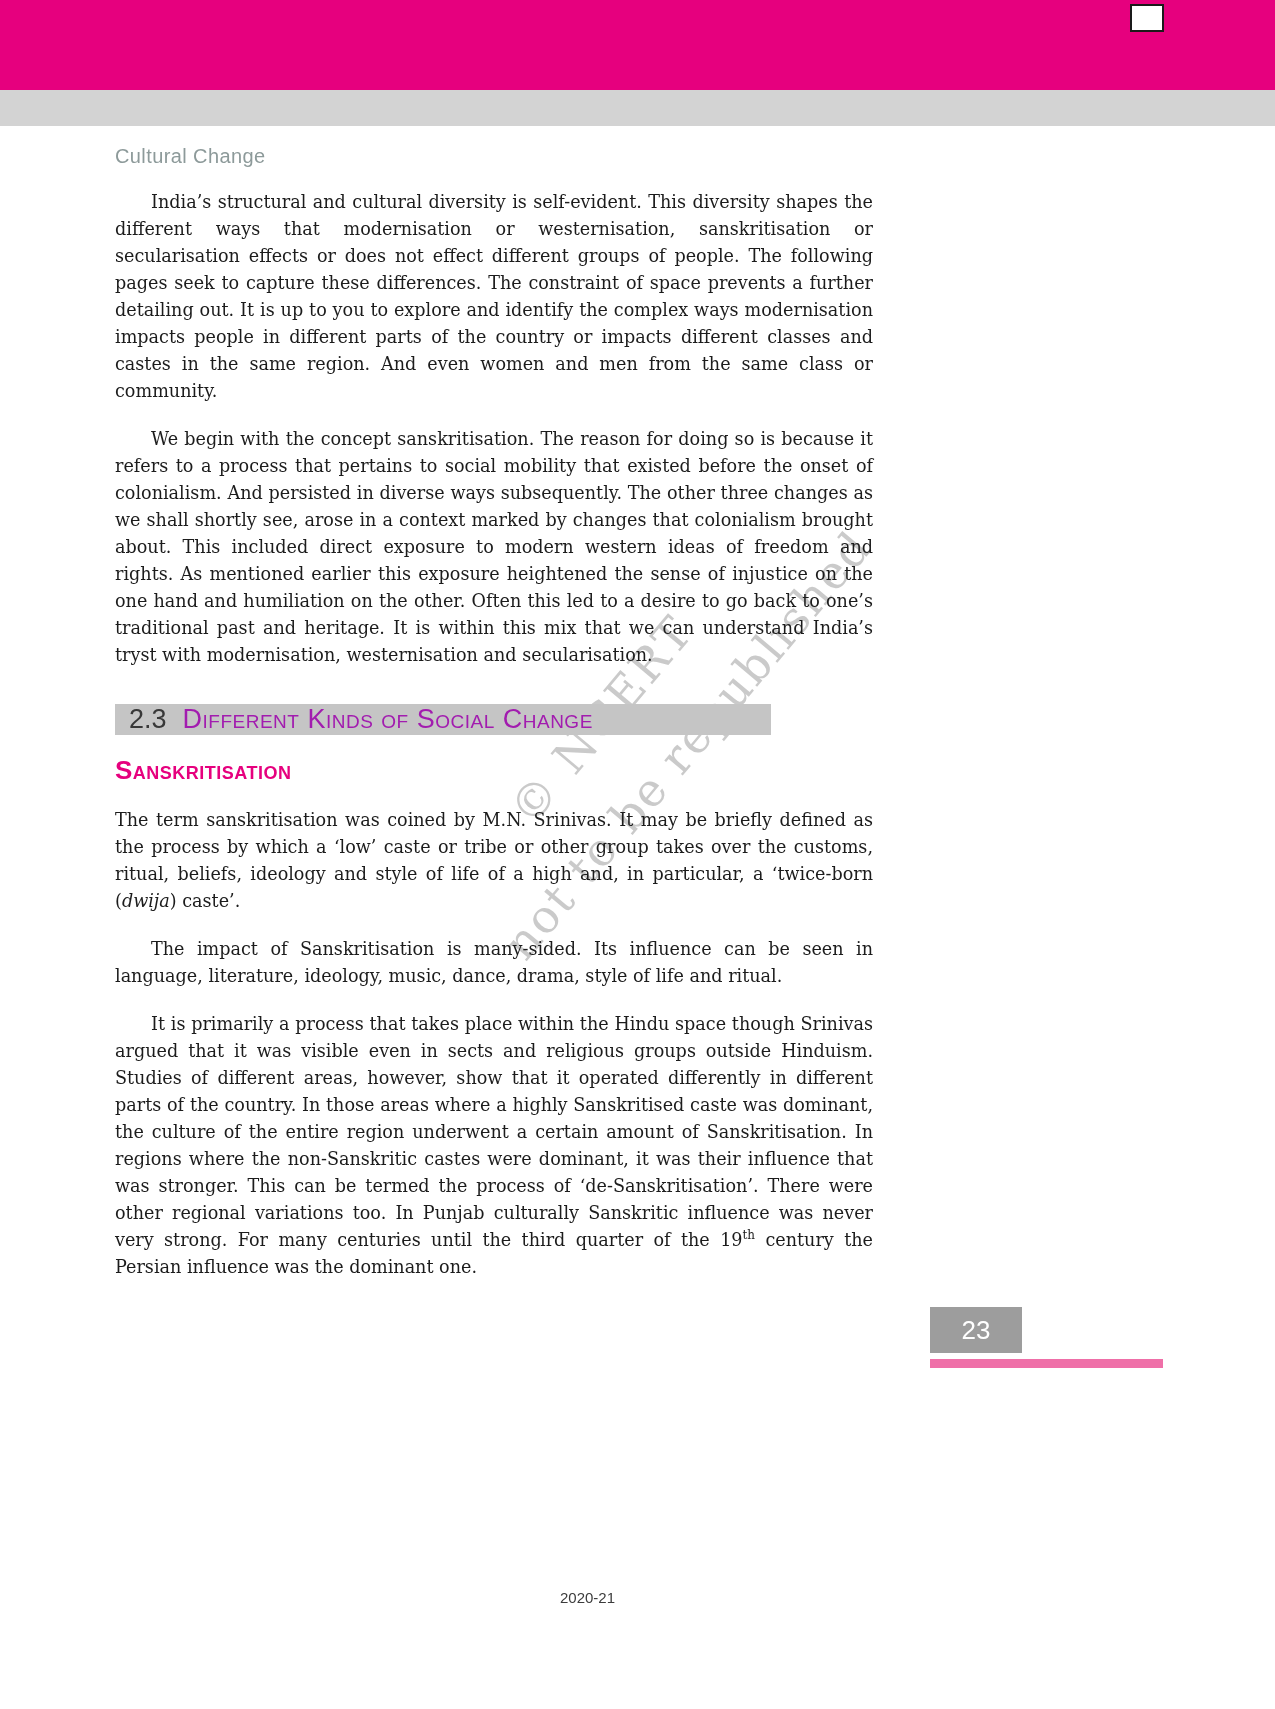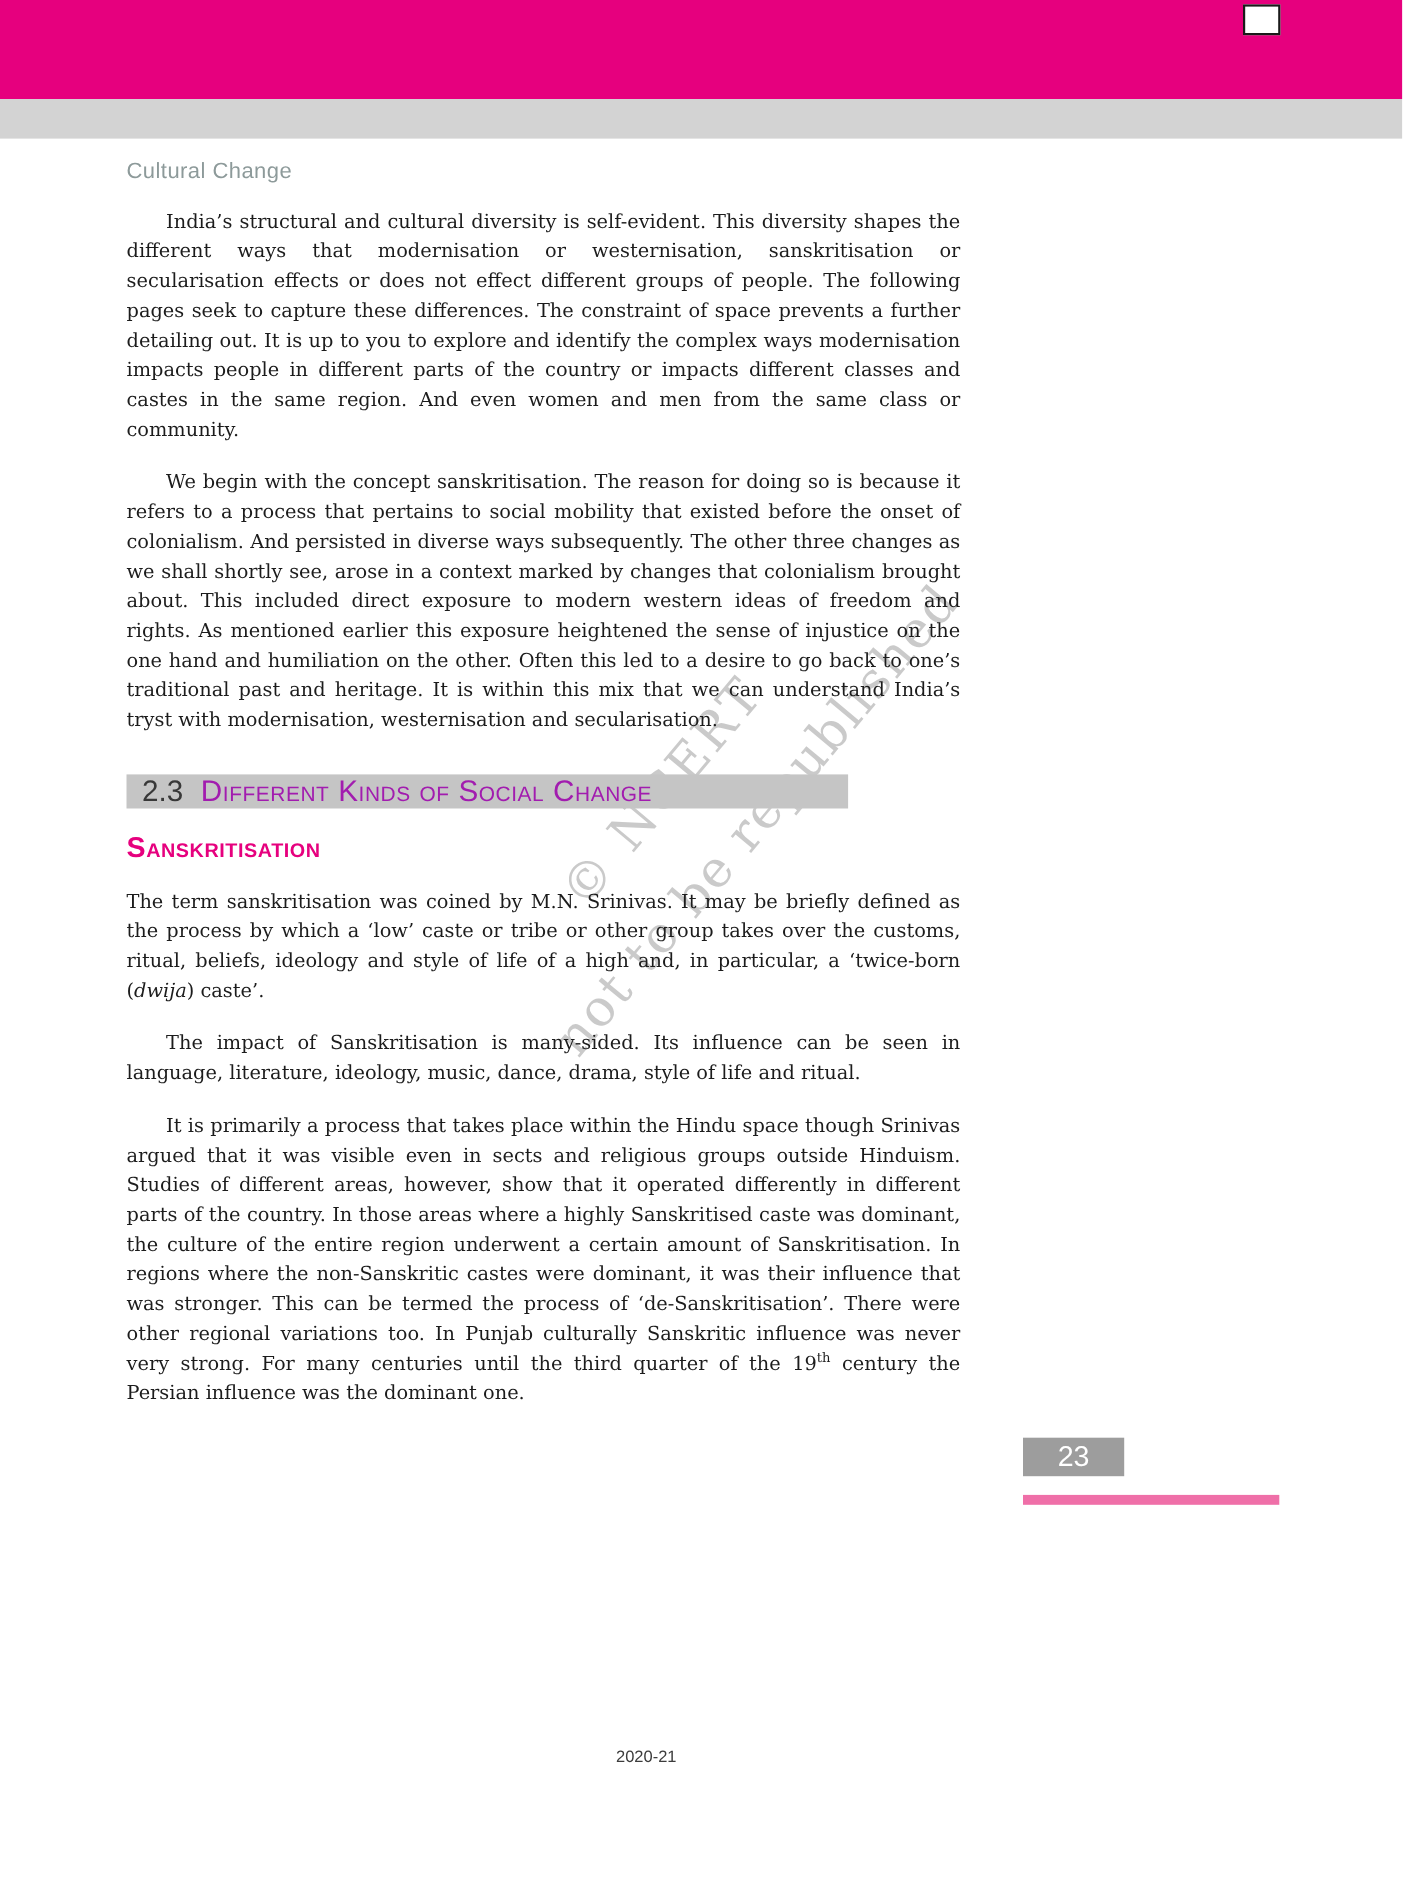--- a/index.html
+++ b/index.html
@@ -65,21 +65,21 @@
     font-family: "Liberation Sans", sans-serif; font-variant: small-caps;
     font-size: 27px; color: #a21caf; letter-spacing: 0.5px;
   }
   .subsection {
     font-family: "Liberation Sans", sans-serif; font-variant: small-caps;
     font-size: 26px; font-weight: bold; color: var(--accent, #e6007e);
     margin-top: 20px; letter-spacing: 0.5px;
   }
   
   .pagenum-box {
-    position: absolute; left: 930px; top: 1307px; width: 92px; height: 35px;
+    position: absolute; left: 930px; top: 1307px; width: 92px; height: 46px;
     background: var(--badge_gray, #9d9d9d); color: #ffffff;
     font-family: "Liberation Sans", sans-serif; font-size: 26px;
     display: flex; align-items: center; justify-content: center; z-index: 2;
   }
   .pagenum-line {
     position: absolute; left: 930px; top: 1359px; width: 233px; height: 9px;
     background: var(--underline_pink, #ef6fa8); z-index: 2;
   }
   
   .footer {

